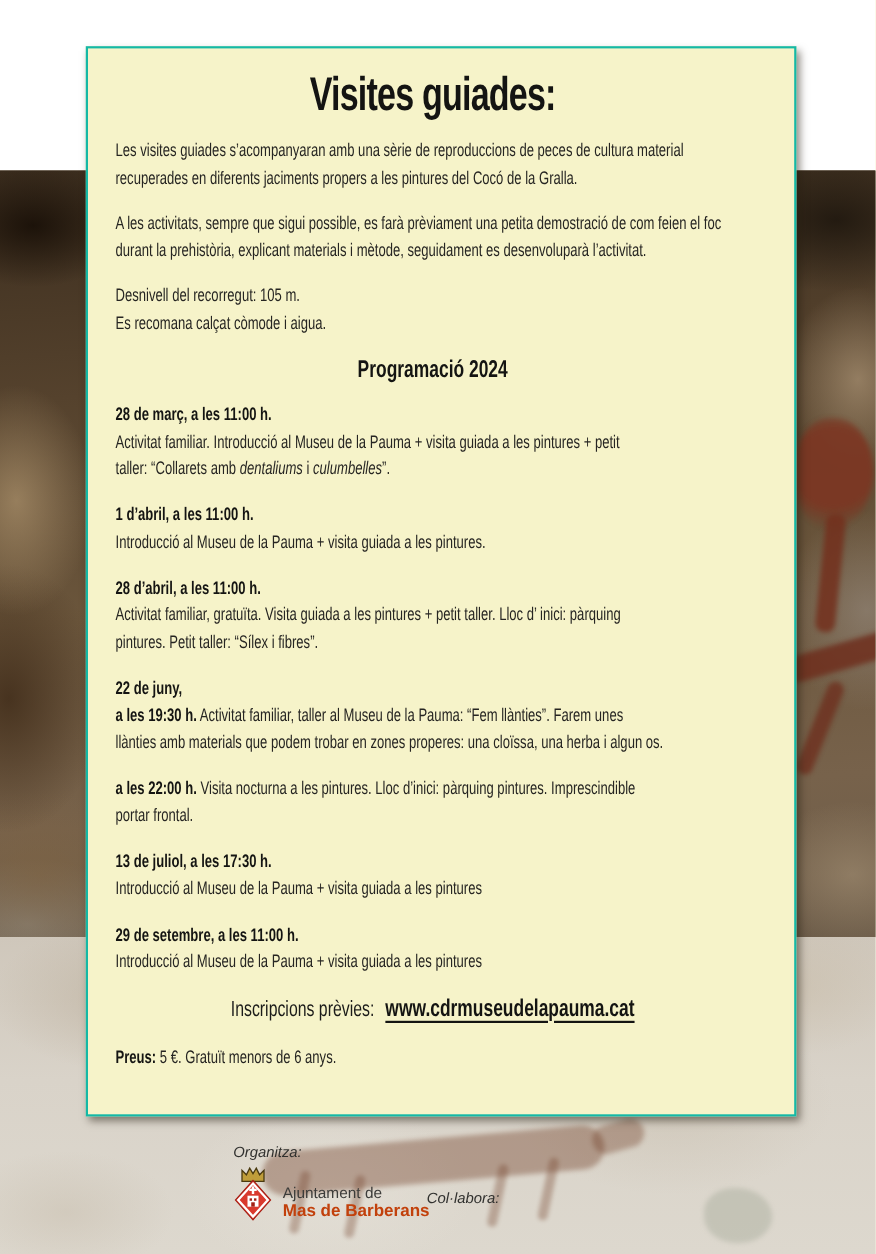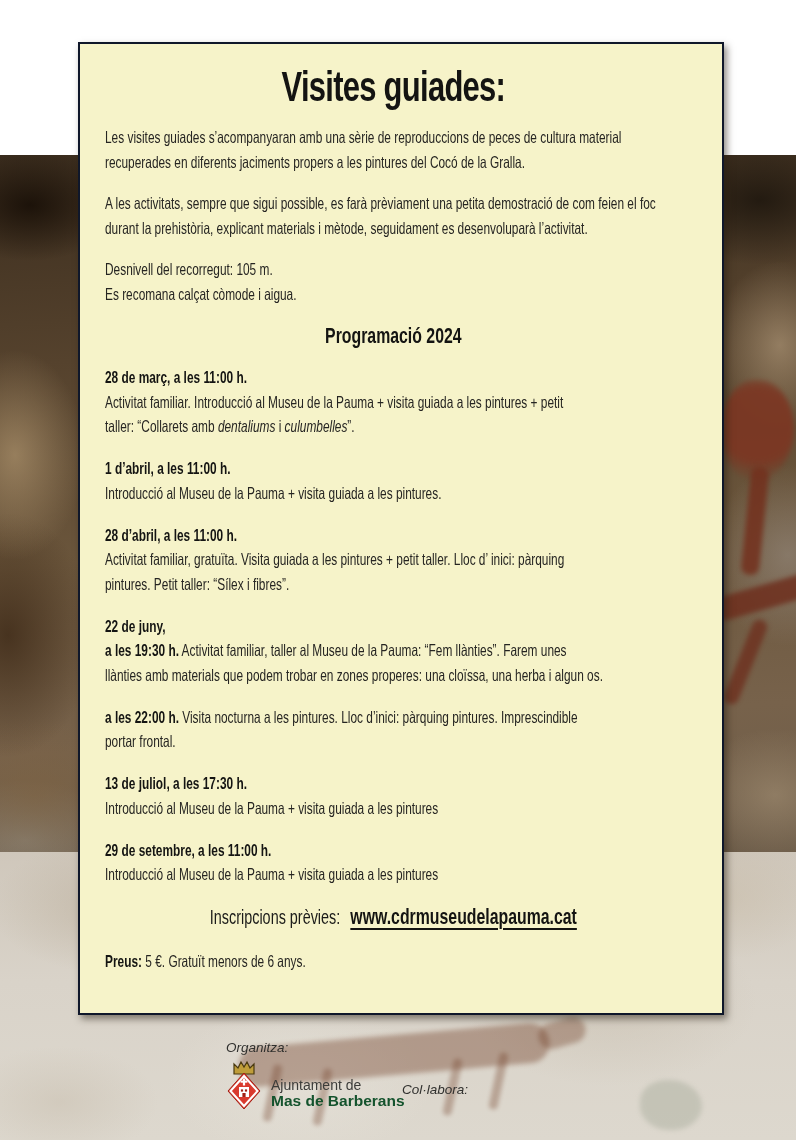--- a/index.html
+++ b/index.html
@@ -45,44 +45,44 @@
   .blob-diag{left:712px;top:428px;width:118px;height:24px;border-radius:12px;background:#6e2d1c;opacity:.82;transform:rotate(-16deg);}
   .blob-leg{left:738px;top:462px;width:15px;height:90px;border-radius:8px;background:#6e2d1c;opacity:.75;transform:rotate(22deg);}
   .bull-body{left:238px;top:183px;width:312px;height:40px;border-radius:22px;background:#6e3a22;opacity:.38;transform:rotate(-5deg);}
   .bull-head{left:538px;top:168px;width:48px;height:26px;border-radius:14px;background:#6e3a22;opacity:.35;transform:rotate(-16deg);}
   .bull-leg{position:absolute;width:9px;height:58px;border-radius:5px;background:#6e3a22;opacity:.32;transform:rotate(12deg);filter:blur(2px);}
   .bl1{left:268px;top:212px;} .bl2{left:318px;top:216px;} .bl3{left:448px;top:206px;} .bl4{left:494px;top:200px;}
   .gray-blob{left:640px;top:228px;width:62px;height:50px;border-radius:45% 55% 50% 50%;background:#99a08e;opacity:.35;}
   
   .poster{
     position:absolute;left:78px;top:42px;width:646px;height:973px;
-    box-sizing:border-box;border:2px solid #0f172a;background:#f6f3c9;
+    box-sizing:border-box;border:2px solid #14b8a6;background:#f6f3c9;
     box-shadow:3px 4px 7px rgba(35,27,15,.5);
     padding:14px 0 0 25px;
   }
   .cond{transform:scaleX(0.72);transform-origin:top left;width:138.89%;padding-right:56px;box-sizing:border-box;}
   .title{font-size:43px;font-weight:bold;text-align:center;margin:4px 0 14px 0;letter-spacing:-1px;color:#141412;}
   .para{margin:0 0 17px 0;}
   .ln{white-space:nowrap;font-size:16.5px;line-height:24.5px;color:#262522;}
   .notes{margin:0 0 17px 0;}
   .prog-title{font-size:22px;font-weight:bold;text-align:center;margin:6px 0 16px 0;color:#141412;}
   .event{margin:0 0 17.5px 0;}
   .ev-head{font-weight:bold;}
   .ev-head .ln, .ln b{font-weight:bold;color:#141412;}
   .insc{white-space:nowrap;text-align:center;margin:10px 0 19px 0;}
   .insc-label{font-size:20px;color:#1b1b19;}
   .insc-url{font-size:22px;font-weight:bold;margin-left:14px;text-decoration:underline;text-underline-offset:4px;text-decoration-thickness:2px;color:#141412;}
   .preus .ln{font-size:16.5px;}
   
-  .footer-block{position:absolute;margin-left:14px;}
+  .footer-block{position:absolute;}
   .org-label{font-style:italic;font-size:13.5px;color:#30302e;margin-bottom:4px;}
   .org-row{display:flex;align-items:flex-end;gap:9px;}
   .org-row2{display:flex;align-items:center;gap:9px;}
   .org-text{font-size:14px;line-height:16px;color:#3c3c3a;padding-bottom:2px;}
-  .org-text b{font-size:15.5px;color:#14532d;}
+  .org-text b{font-size:15.5px;color:#c2410c;}
   .escut-icon{display:block;}
 </style>
 </head>
 <body>
 
 <div class="band band-dark">
   <div class="paint blob-balloon"></div>
   <div class="paint blob-stem"></div>
   <div class="paint blob-diag"></div>
   <div class="paint blob-leg"></div>

